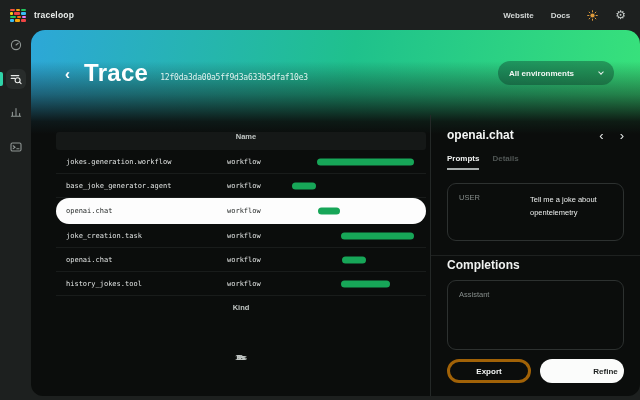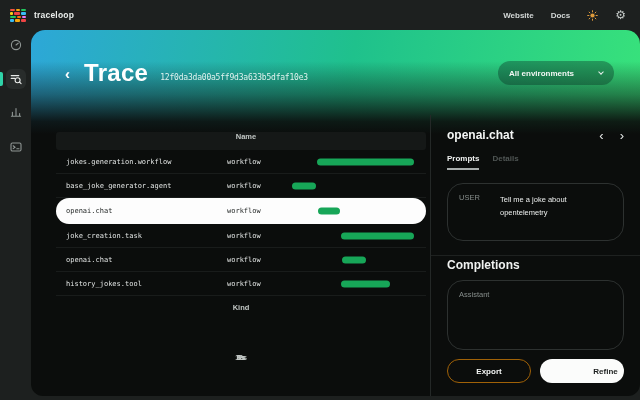--- a/index.html
+++ b/index.html
@@ -65,33 +65,33 @@
   
   .panel{position:absolute;left:399px;top:85px;right:0;bottom:0;
     border-left:1px solid #242827;padding:13px 16px 0;}
   .panel-head{display:flex;align-items:center;}
   .panel-title{font-size:12px;font-weight:700;color:#f4f6f5;}
   .panel-nav{margin-left:auto;display:flex;gap:16px;}
   .p-arrow{color:#e4e7e6;font-size:13px;line-height:1;cursor:pointer;}
   .tabs{display:flex;gap:13px;margin-top:12px;}
   .tab{font-size:8px;font-weight:700;color:#505655;padding-bottom:5px;cursor:pointer;}
   .tab.active{color:#eef0ef;border-bottom:2px solid #a9aead;}
-  .msg-card{display:flex;border:1px solid #2d3130;border-radius:16px;padding:9px 11px;}
+  .msg-card{display:flex;border:1px solid #2d3130;border-radius:9px;padding:9px 11px;gap:30px;}
   .prompts-list .msg-card{margin-top:13px;min-height:58px;}
   .completions-list .msg-card{margin-top:8px;min-height:70px;}
   .msg-role{flex:0 0 41px;font-size:7.5px;color:#868d8b;}
   .msg-body{flex:1;font-size:7.5px;color:#eceeed;line-height:13px;}
   .msg-body p{margin:0 0 11px;}
   .msg-body p:last-child{margin-bottom:0;}
   .sep{height:1px;background:#1e2120;margin:14px -16px 0;}
   .sec-title{margin-top:2px;font-size:12px;font-weight:700;color:#f0f2f1;}
   .panel-actions{position:absolute;right:16px;bottom:13px;display:flex;gap:9px;}
   .btn{width:84px;height:24px;border-radius:12px;display:flex;align-items:center;
     justify-content:center;font-size:8px;font-weight:700;cursor:pointer;}
-  .btn.outline{border:1px solid #a16207;color:#f4f6f5;background:transparent;}
+  .btn.outline{border:3px solid #a16207;color:#f4f6f5;background:transparent;}
   .btn.solid{background:#fbfcfb;color:#1c1f1e;padding-left:47px;}
   svg{display:block;}
 </style>
 </head>
 <body>
 
 <div class="topbar">
   <div class="logo">
       <span style="left: 0px; top: 0px; width: 5px; height: 2.5px; background: rgb(240, 82, 63);"></span>
       <span style="left: 6px; top: 0px; width: 4px; height: 2.5px; background: rgb(247, 168, 13);"></span>

